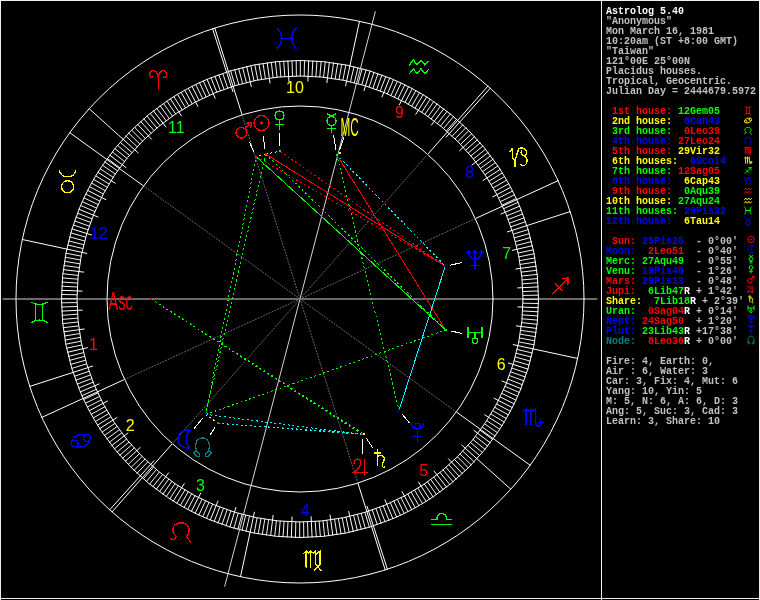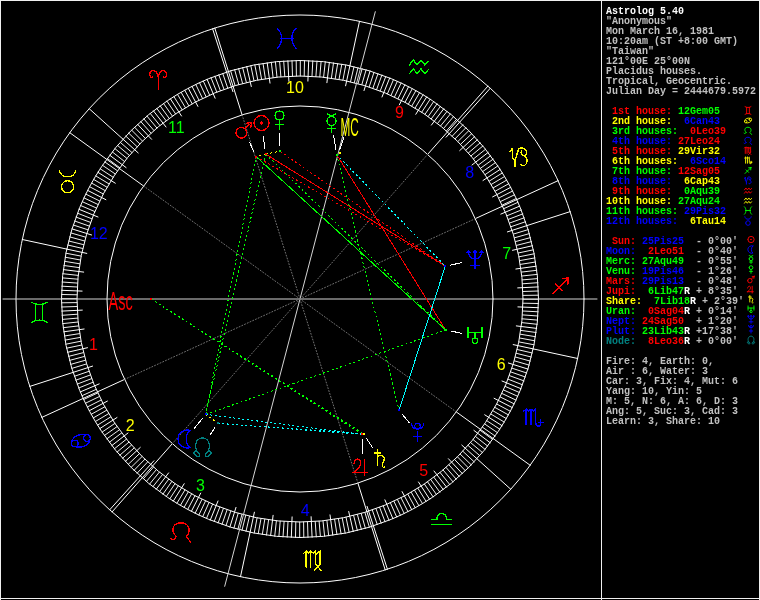--- a/index.html
+++ b/index.html
@@ -257,37 +257,37 @@
 <i class="g">Mon March 16, 1981</i>
 <i class="g">10:20am (ST +8:00 GMT)</i>
 <i class="g">"Taiwan"</i>
 <i class="g">121°00E 25°00N</i>
 <i class="g">Placidus houses.</i>
 <i class="g">Tropical, Geocentric.</i>
 <i class="g">Julian Day = 2444679.5972</i>
 
 <i class="R"> 1st house:</i> <i class="G">12Gem05</i>
 <i class="Y"> 2nd house:</i> <i class="B"> 6Can43</i>
-<i class="G"> 3rd houses:</i> <i class="R"> 0Leo39</i>
+<i class="G"> 3rd house:</i> <i class="R"> 0Leo39</i>
 <i class="B"> 4th house:</i> <i class="R">27Leo24</i>
 <i class="R"> 5th house:</i> <i class="Y">29Vir32</i>
 <i class="Y"> 6th houses:</i> <i class="B"> 6Sco14</i>
 <i class="G"> 7th house:</i> <i class="R">12Sag05</i>
 <i class="B"> 8th house:</i> <i class="Y"> 6Cap43</i>
 <i class="R"> 9th house:</i> <i class="G"> 0Aqu39</i>
 <i class="Y">10th house:</i> <i class="G">27Aqu24</i>
 <i class="G">11th houses:</i> <i class="B">29Pis32</i>
-<i class="B">12th houses:</i> <i class="Y"> 6Tau14</i>
+<i class="B">12th house:</i> <i class="Y"> 6Tau14</i>
 
 <i class="R"> Sun:</i> <i class="B">25Pis25</i>  <i class="g">- 0°00'</i>
 <i class="B">Moon:</i> <i class="R"> 2Leo51</i>  <i class="g">- 0°40'</i>
 <i class="G">Merc:</i> <i class="G">27Aqu49</i>  <i class="g">- 0°55'</i>
 <i class="G">Venu:</i> <i class="B">19Pis46</i>  <i class="g">- 1°26'</i>
 <i class="R">Mars:</i> <i class="B">29Pis13</i>  <i class="g">- 0°48'</i>
-<i class="R">Jupi:</i> <i class="G"> 6Lib47</i><i class="w">R</i> <i class="g">+ 8°35'</i>
+<i class="R">Jupi:</i> <i class="G"> 6Lib47</i><i class="w">R</i> <i class="g">+ 1°42'</i>
 <i class="Y">Share:</i> <i class="G"> 7Lib18</i><i class="w">R</i> <i class="g">+ 2°39'</i>
 <i class="G">Uran:</i> <i class="R"> 0Sag04</i><i class="w">R</i> <i class="g">+ 0°14'</i>
 <i class="B">Nept:</i> <i class="R">24Sag50</i>  <i class="g">+ 1°20'</i>
 <i class="B">Plut:</i> <i class="G">23Lib43</i><i class="w">R</i> <i class="g">+17°38'</i>
 <i class="T">Node:</i> <i class="R"> 8Leo36</i><i class="w">R</i> <i class="g">+ 0°00'</i>
 
 <i class="g">Fire: 4, Earth: 0,</i>
 <i class="g">Air : 6, Water: 3</i>
 <i class="g">Car: 3, Fix: 4, Mut: 6</i>
 <i class="g">Yang: 10, Yin: 5</i>

